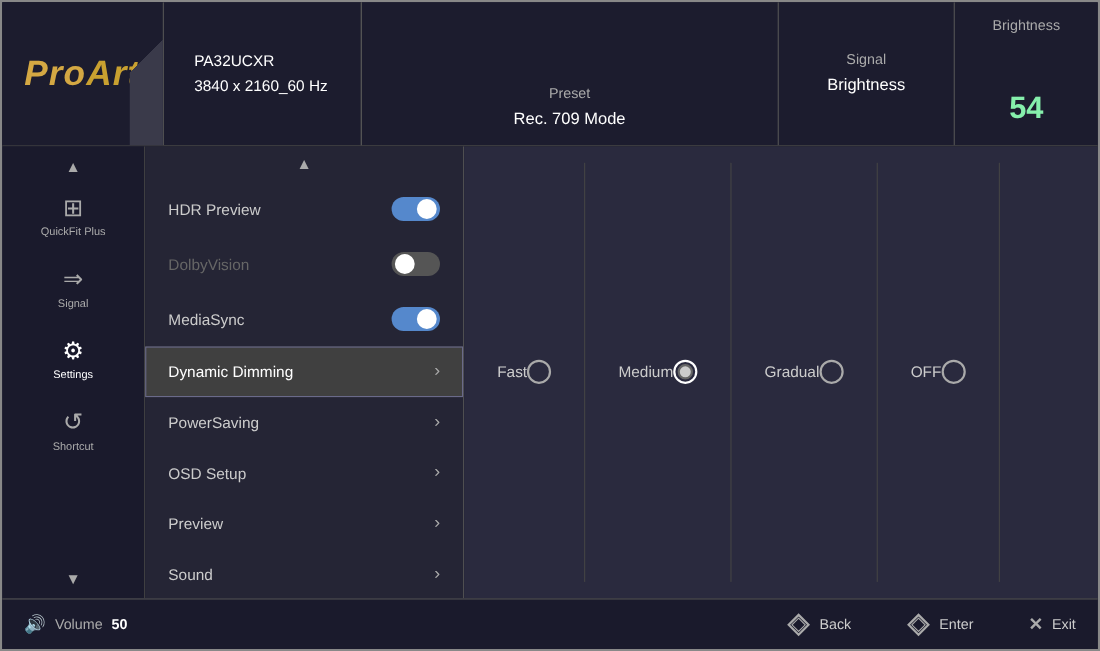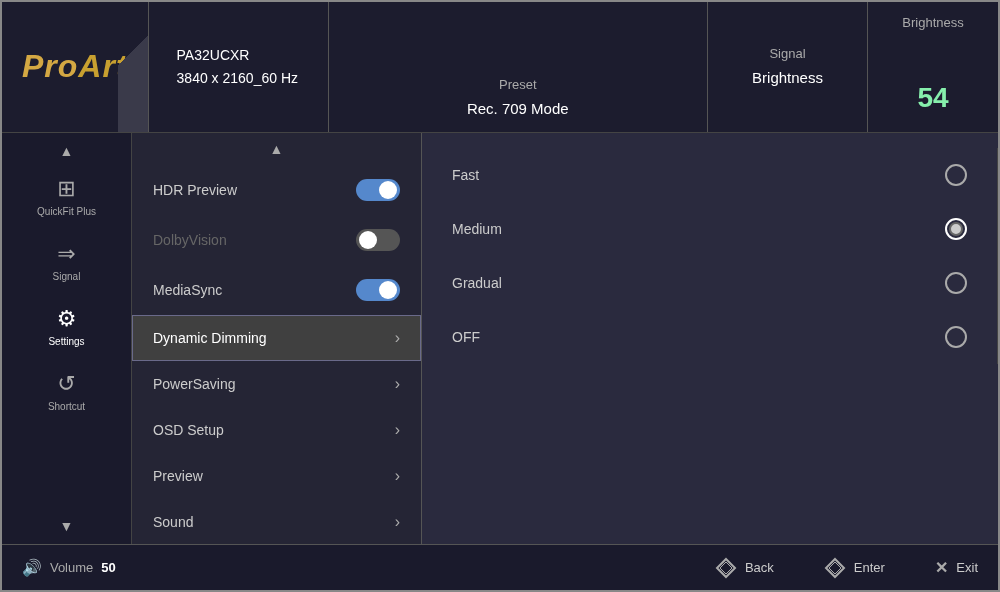--- a/index.html
+++ b/index.html
@@ -288,21 +288,21 @@
       flex: 1;
       background: #2a2a3e;
       display: flex;
       flex-direction: column;
       padding: 0;
     }
 
     .options-list {
       flex: 1;
       display: flex;
-      flex-direction: column;
+      flex-direction: row;
       padding: 15px 0;
       gap: 0;
     }
 
     .option-item {
       display: flex;
       align-items: center;
       justify-content: space-between;
       padding: 16px 30px 16px 30px;
       color: #ccc;

